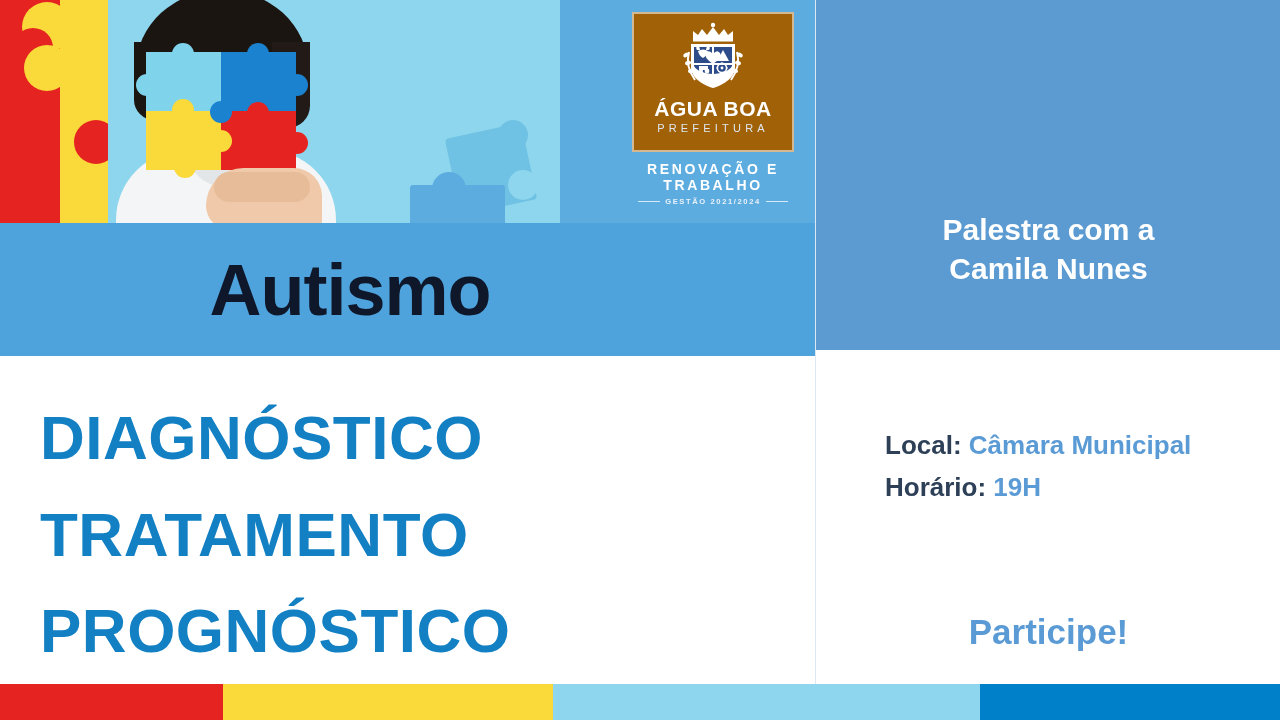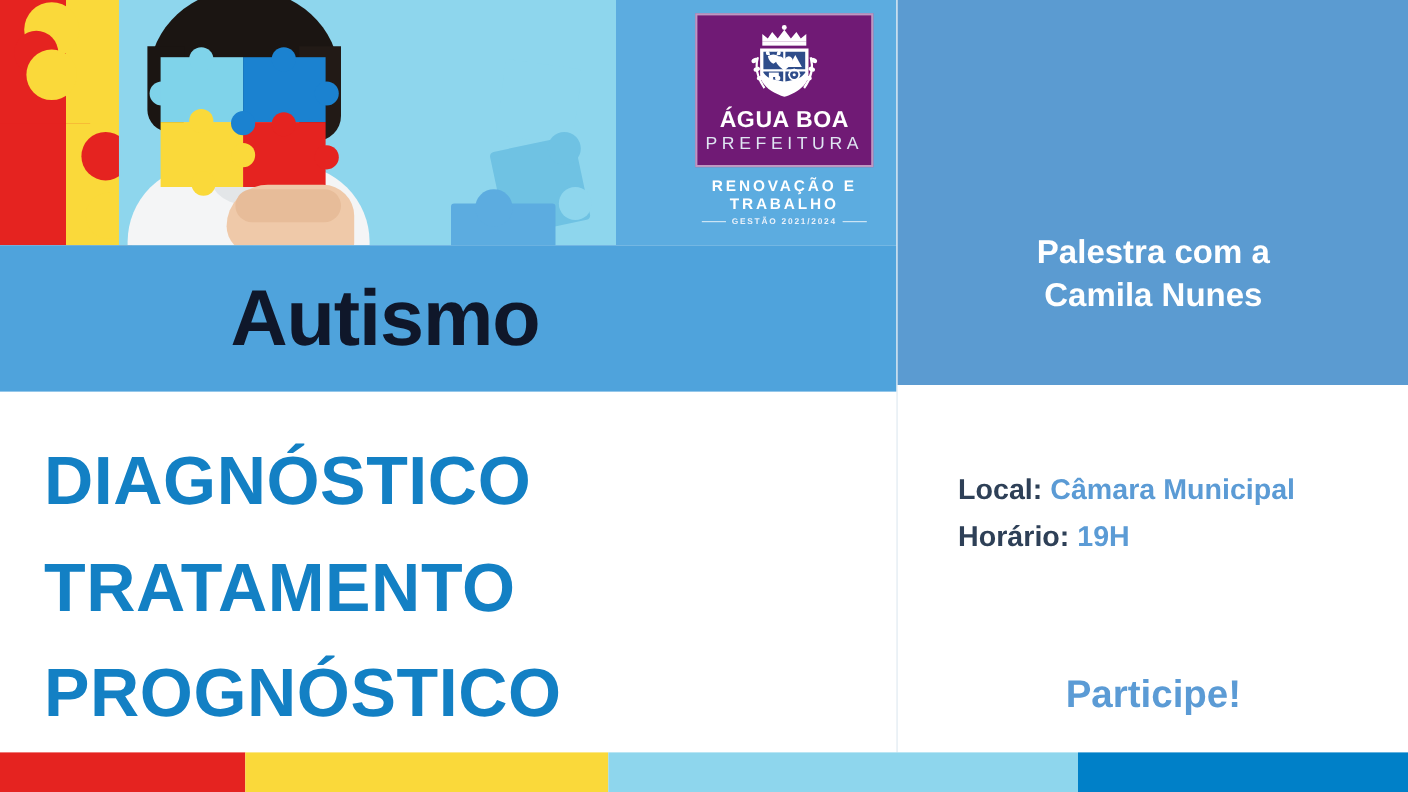--- a/index.html
+++ b/index.html
@@ -82,26 +82,26 @@
             background:#8ED6ED; border-radius:50%; }
   .deco-2 { left:410px; top:185px; width:95px; height:40px; background:#5CACE0;
             border-radius:3px; }
   .deco-2k { position:absolute; left:432px; top:172px; width:34px; height:34px;
             background:#5CACE0; border-radius:50%; }
   .deco-3 { left:455px; top:58px; width:70px; height:70px; background:#8ED6ED;
             border-radius:4px; transform:rotate(8deg); }
 
   
   .logo { position:absolute; left:628px; top:12px; width:170px; height:180px; text-align:center; }
-  .logo-box { width:162px; height:140px; margin:0 auto; background:#701a75;
+  .logo-box { width:162px; height:140px; margin:0 auto; background:#a16207;
               border:2px solid rgba(255,255,255,.55); padding-top:8px; }
   .crest { width:84px; height:74px; margin:0 auto 2px; position:relative; }
   .logo-name { color:#fff; font-weight:bold; font-size:21px; letter-spacing:.5px;
                line-height:1.05; }
-  .logo-sub { color:#dfe6f2; font-size:16px; letter-spacing:4.2px; margin-top:2px; }
+  .logo-sub { color:#dfe6f2; font-size:11px; letter-spacing:4.2px; margin-top:2px; }
   .logo-tag { color:#fff; font-size:14px; letter-spacing:2.6px; margin-top:9px; font-weight:600; }
   .logo-tag2 { color:#eaf1fa; font-size:7.6px; letter-spacing:1.6px; margin-top:4px;
                display:flex; align-items:center; justify-content:center; gap:5px;font-weight:bold; }
   .logo-tag2::before, .logo-tag2::after { content:""; height:1px; width:22px;
                background:rgba(255,255,255,.75); display:block; }
 
   
   .band-left { position:absolute; left:0; top:223px; width:815px; height:133px;
                background:#4FA3DC; }
   .title-main { position:absolute; left:0; top:223px; width:700px; height:133px;
@@ -117,21 +117,21 @@
   
   .right-col { position:absolute; left:815px; top:0; width:465px; height:684px;
                border-left:1px solid #DDE8F0; }
   .band-right { position:absolute; left:0; top:0; width:465px; height:350px;
                background:#5B9BD1; }
   .speaker { position:absolute; left:0; top:210px; width:465px; padding:0 26px;
              text-align:center; color:#ffffff; font-weight:bold; font-size:30px;
              line-height:1.3; }
   .details { position:absolute; left:55px; top:425px; width:400px; }
   .det-row { font-size:26px; font-weight:bold; line-height:1.6; white-space:nowrap; }
-  .det-label { color:#2E4057; }
+  .det-label { color:#2E4057;margin-left:14px; }
   .det-value { color:#5B9BD5;margin-top:31px; }
   .cta { position:absolute; left:0; top:612px; width:465px; text-align:center;
          color:#5B9BD5; font-weight:bold; font-size:35px; }
 
   
   .bottom-bar { position:absolute; left:0; top:684px; width:1280px; height:36px; display:flex; }
   .seg { height:36px; }
   .seg-red { width:223px; background:#E52320; }
   .seg-yellow { width:330px; background:#FAD93A; }
   .seg-lblue { width:427px; background:#8ED6ED; }

